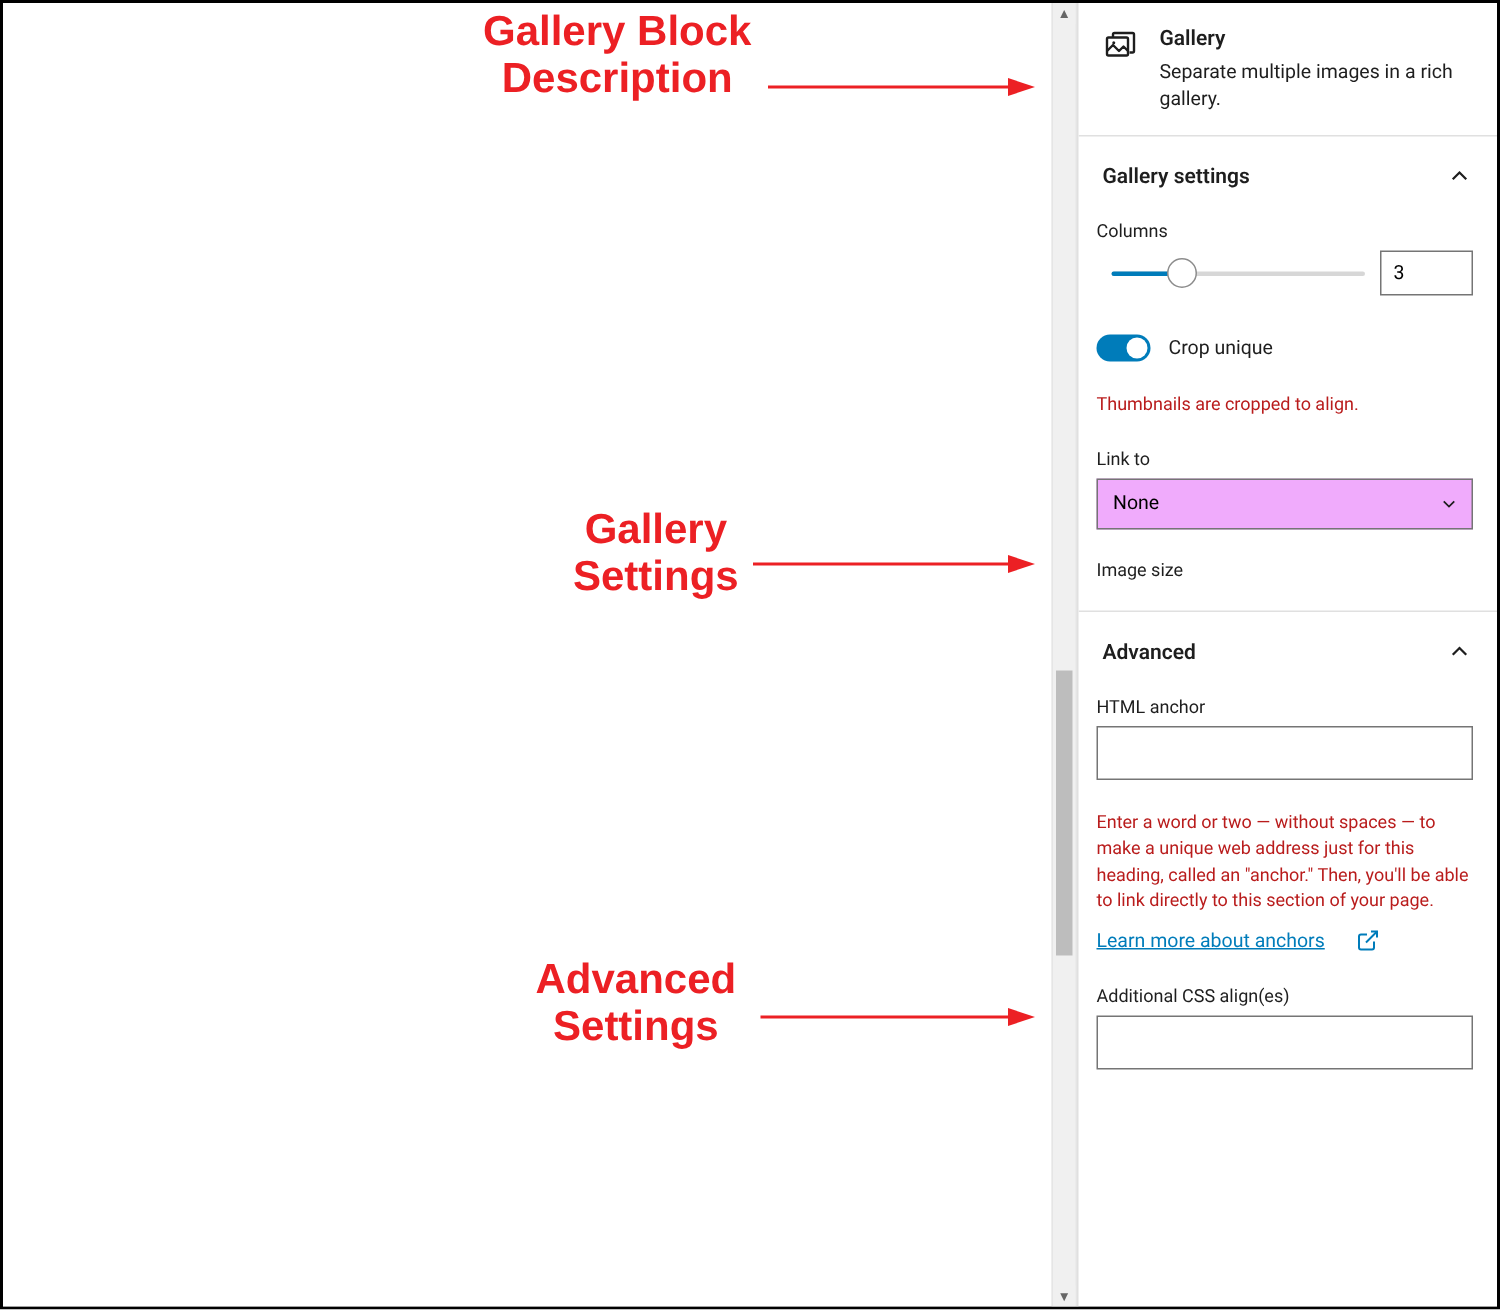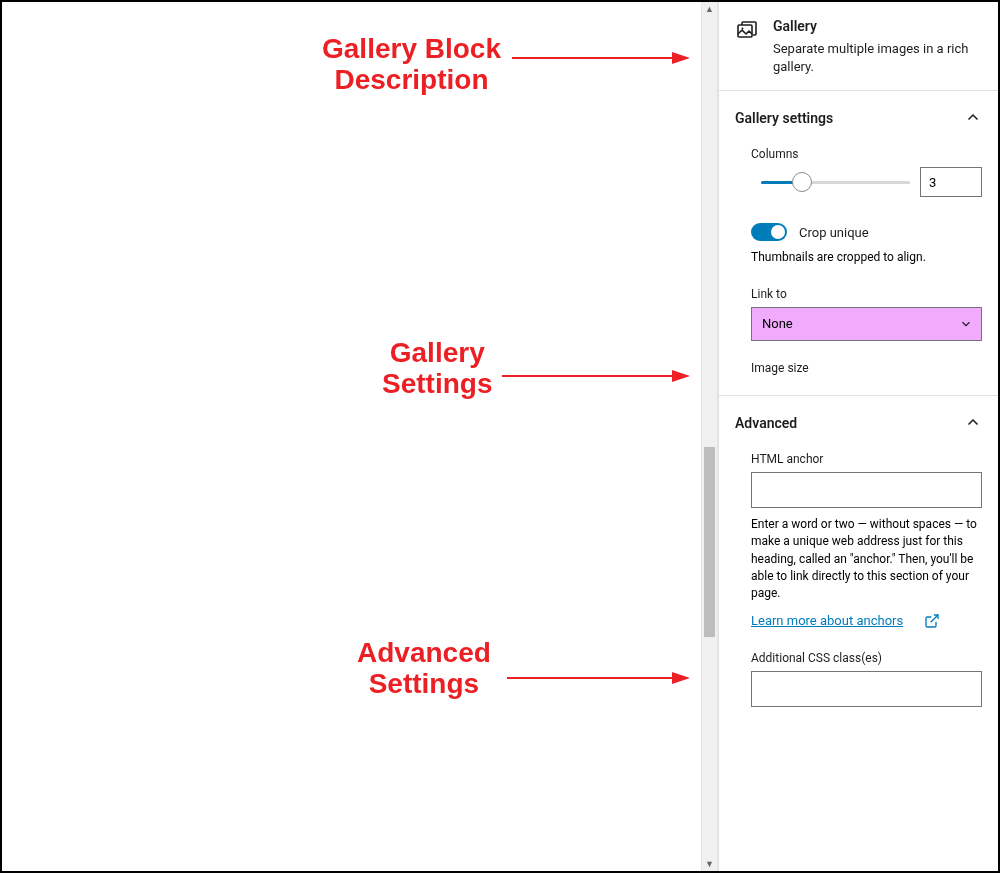--- a/index.html
+++ b/index.html
@@ -88,21 +88,21 @@
   }
   .panel-header {
     display: flex;
     justify-content: space-between;
     align-items: center;
     padding: 18px 16px 8px 16px;
     font-weight: 600;
     font-size: 14px;
     cursor: pointer;
   }
-  .panel-body { padding: 6px 16px 0 32px; }
+  .panel-body { padding: 6px 16px 0 12px; }
 
   .label {
     font-size: 12px;
     margin: 12px 0 6px 0;
   }
   .label:first-child { margin-top: 6px; }
 
   .range-row {
     display: flex;
     align-items: center;
@@ -164,23 +164,23 @@
     position: relative;
   }
   .toggle .knob {
     position: absolute;
     right: 2px; top: 2px;
     width: 14px; height: 14px;
     border-radius: 50%;
     background: #fff;
   }
   .helper {
-    color: #000000;
+    color: #b91c1c;
     font-size: 12px;
-    margin-top: 8px;
+    margin-top: 20px;
     line-height: 1.45;
   }
 
   .select {
     width: 100%;
     height: 34px;
     border: 1px solid #757575;
     padding: 0 28px 0 10px;
     font-size: 13px;
     font-family: inherit;
@@ -235,21 +235,21 @@
   .arrow-svg polygon { fill: #ec2024; }
 
   .chev-up { width: 18px; height: 18px; }
 </style>
 </head>
 <body>
 
 <div class="frame">
 
   <div class="canvas">
-    <div class="anno" style="left:320px; top:32px;">Gallery Block
+    <div class="anno" style="left:320px; top:4px;">Gallery Block
 Description</div>
     <svg class="arrow-svg" style="left:510px; top:50px;" width="180" height="12">
       <line x1="0" y1="6" x2="160" y2="6"></line>
       <polygon points="160,0 178,6 160,12"></polygon>
     </svg>
 
     <div class="anno" style="left:380px; top:336px;">Gallery
 Settings</div>
     <svg class="arrow-svg" style="left:500px; top:368px;" width="190" height="12">
       <line x1="0" y1="6" x2="170" y2="6"></line>
@@ -343,19 +343,19 @@
         <div class="helper">Enter a word or two — without spaces — to make a unique web address just for this heading, called an "anchor." Then, you'll be able to link directly to this section of your page.</div>
         <a href="#" class="link">
           <span>Learn more about anchors</span>
           <svg viewBox="0 0 24 24" fill="none" stroke="currentColor" stroke-width="2">
             <path d="M18 13v6a2 2 0 0 1-2 2H5a2 2 0 0 1-2-2V8a2 2 0 0 1 2-2h6"></path>
             <polyline points="15 3 21 3 21 9"></polyline>
             <line x1="10" y1="14" x2="21" y2="3"></line>
           </svg>
         </a>
 
-        <div class="label" style="margin-top:22px;">Additional CSS class(es)</div>
+        <div class="label" style="margin-top:22px;">Additional CSS align(es)</div>
         <input class="text-input" value="" style="">
       </div>
     </div>
 
   </div>
 </div>
 
 </body></html>

